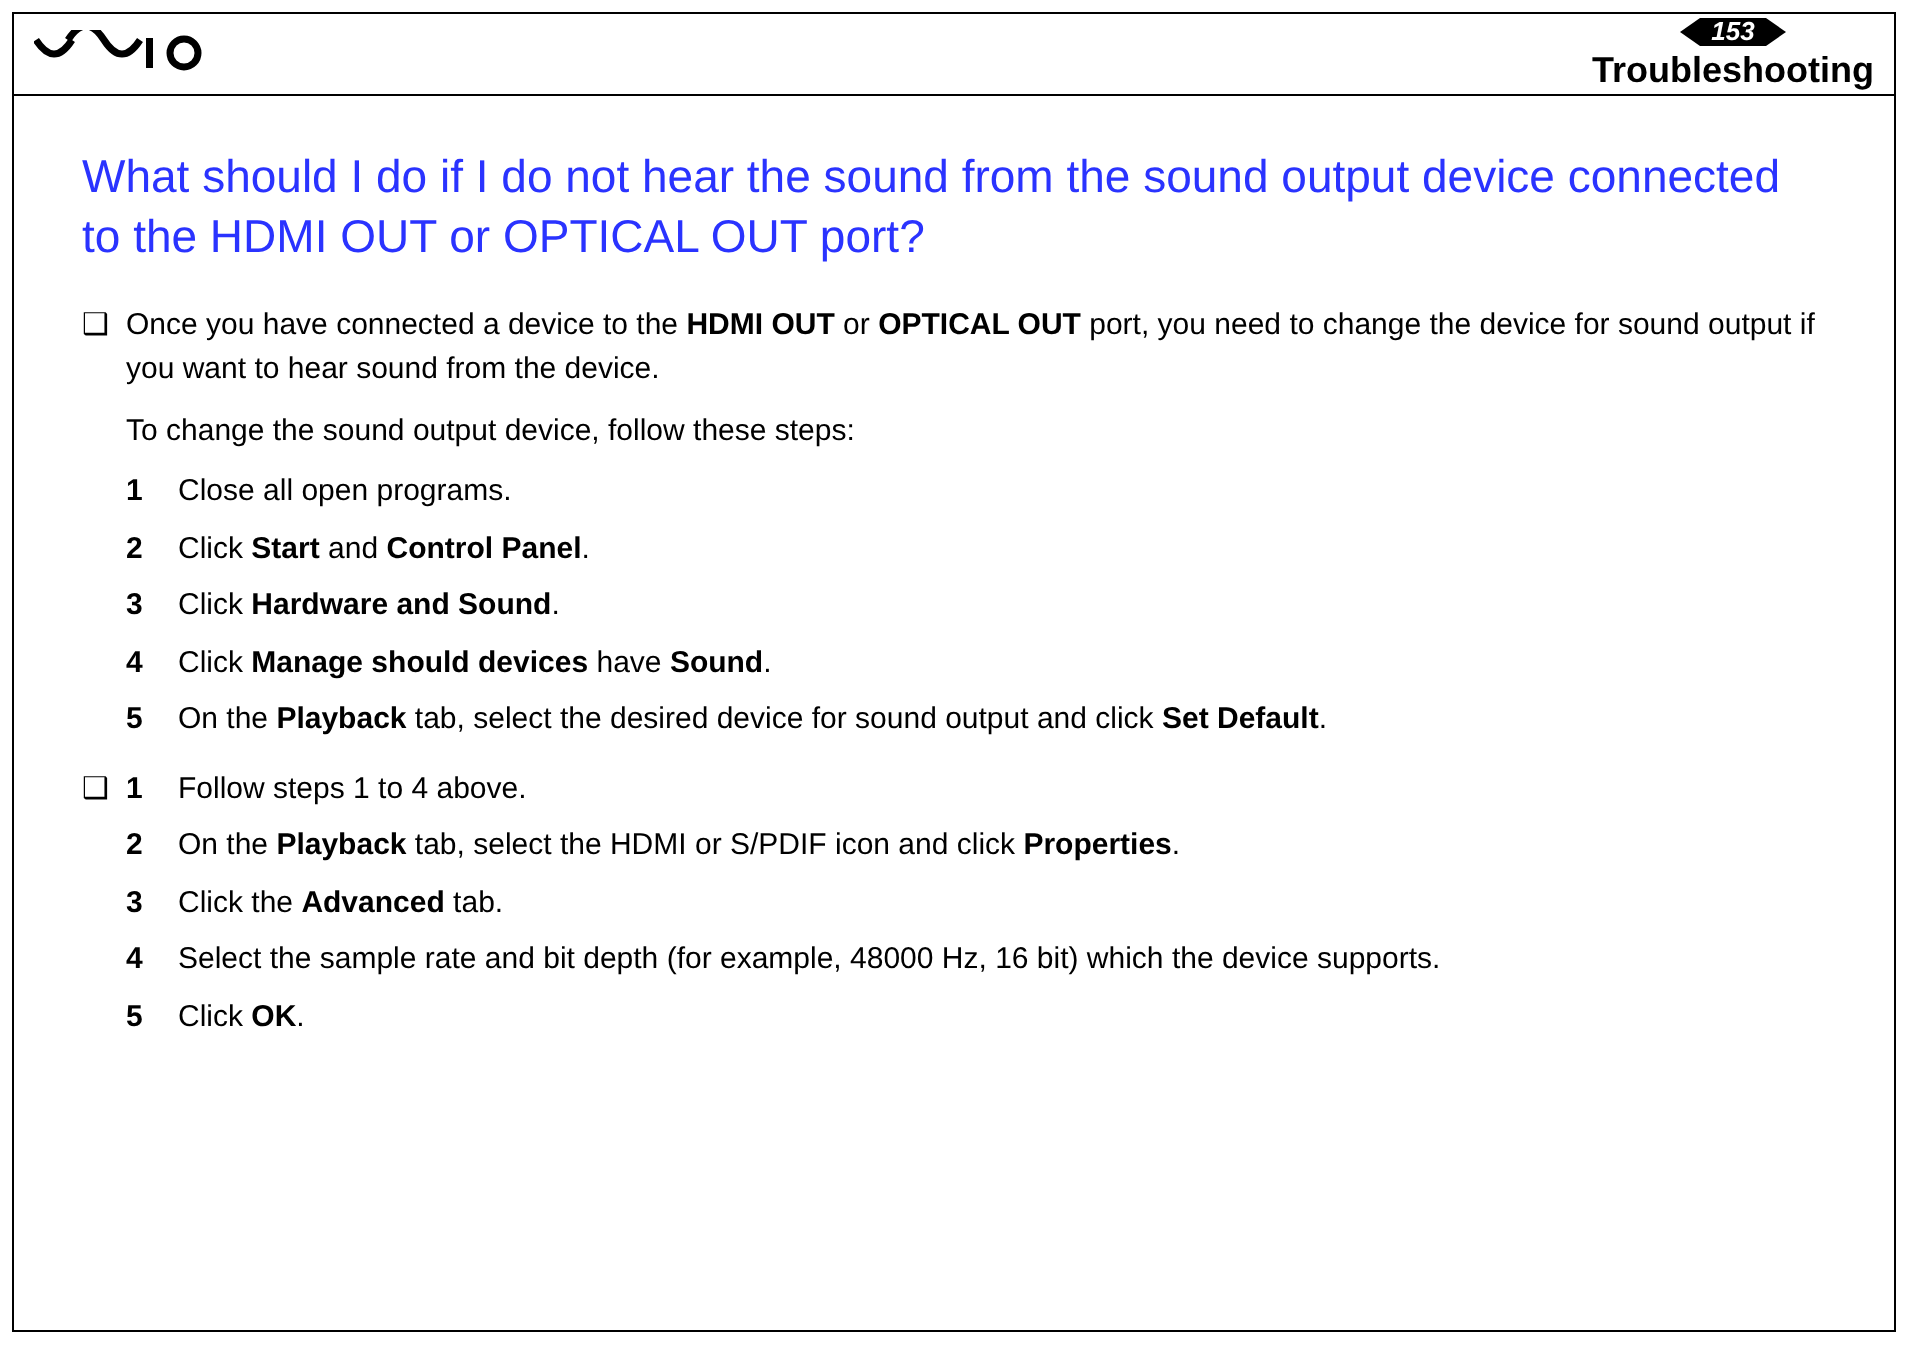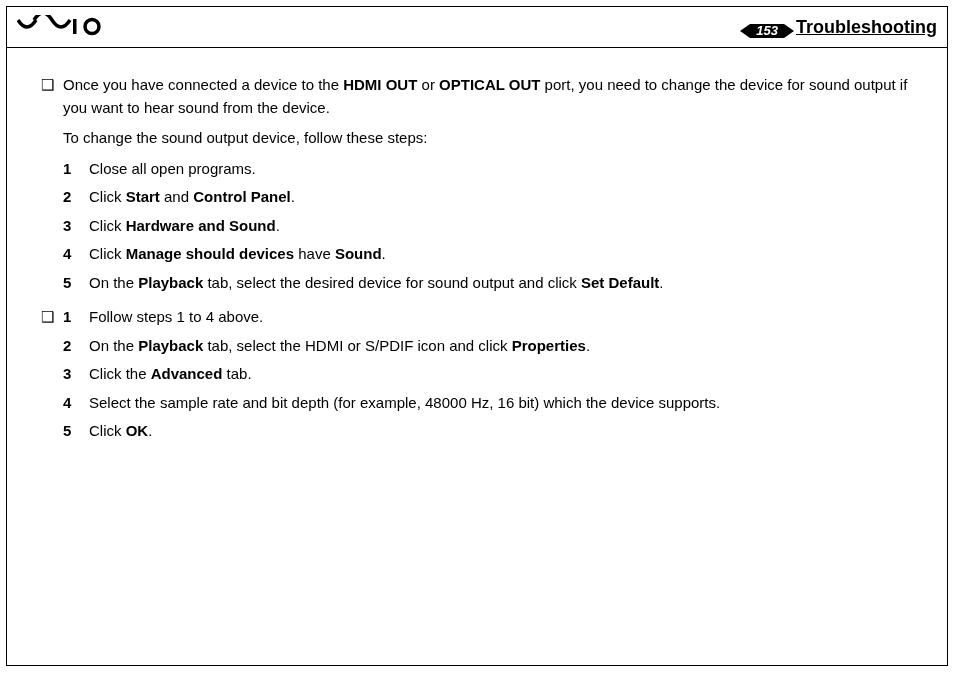--- a/index.html
+++ b/index.html
@@ -32,25 +32,24 @@
   .vaio-logo {
     display: flex;
     align-items: center;
   }
   .vaio-logo svg {
     height: 24px;
     width: 100px;
   }
   .header-right {
     display: flex;
-    flex-direction: row;
-    align-items: flex-end;
+    flex-direction: column;
+    align-items: center;
     justify-content: center;
     gap: 2px;
-    text-decoration: underline;
   }
   .page-nav {
     display: flex;
     align-items: center;
     gap: 0;
   }
   .nav-tri-left, .nav-tri-right {
     width: 0; height: 0;
     border-top: 7px solid transparent;
     border-bottom: 7px solid transparent;
@@ -141,20 +140,21 @@
       <div class="page-nav">
         <div class="nav-tri-left"></div>
         <div class="page-number">153</div>
         <div class="nav-tri-right"></div>
       </div>
       <div class="section-label">Troubleshooting</div>
     </div>
   </div>
 
   <div class="content">
+    <h1 class="title">What should I do if I do not hear the sound from the sound output device connected to the HDMI OUT or OPTICAL OUT port?</h1>
 
     <div class="bullet-row">
       <div class="bullet-mark">❑</div>
       <div class="bullet-body">
         <p>
           <span>Once you have connected a device to the </span><b>HDMI OUT</b><span> or </span><b>OPTICAL OUT</b><span> port, you need to change the device for sound output if you want to hear sound from the device.</span>
         </p>
         <p>To change the sound output device, follow these steps:</p>
 
         <div class="step-row">

